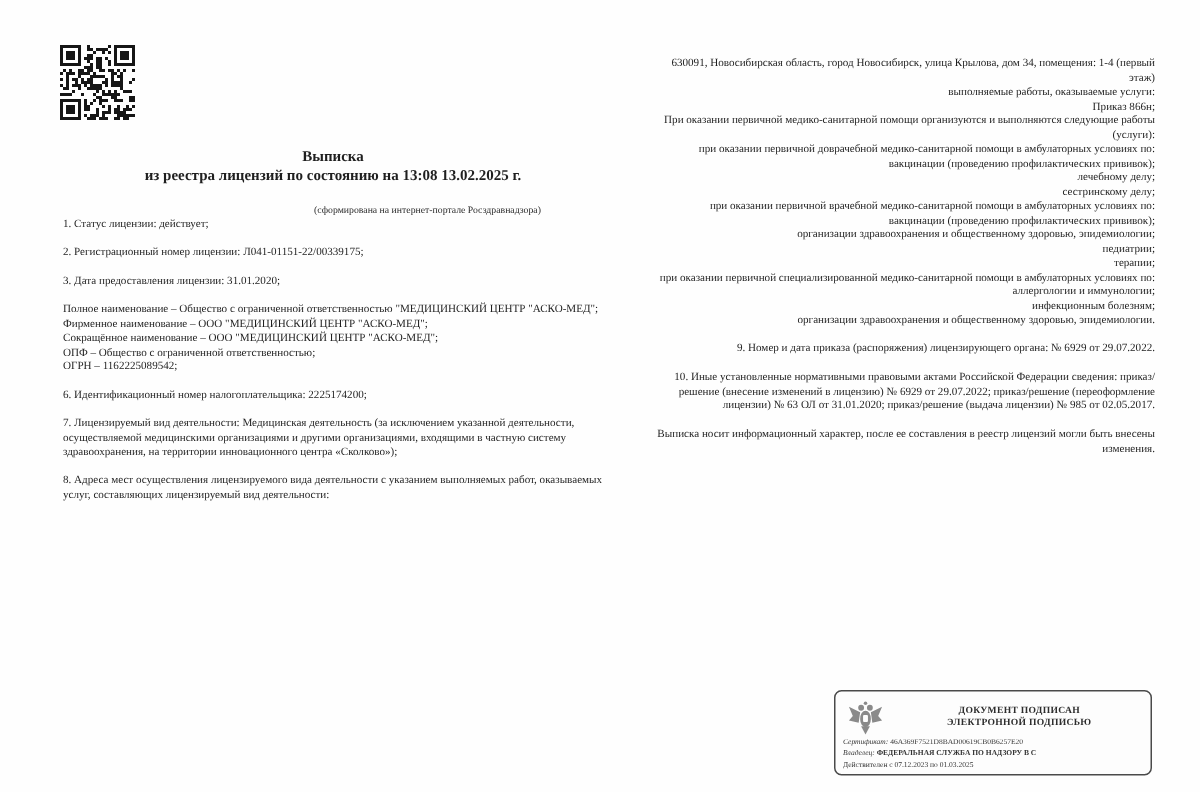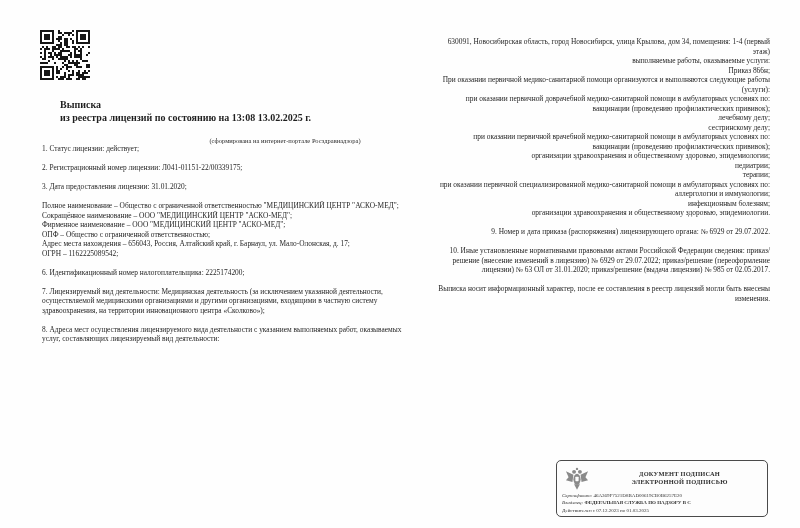--- a/index.html
+++ b/index.html
@@ -4,21 +4,21 @@
 <style>
   html,body{margin:0;padding:0;background:#ffffff;}
   .page{
     position:relative;width:800px;height:528px;background:#fefefe;
     font-family:"Liberation Serif","DejaVu Serif",serif;color:#1f1f1f;
     overflow:hidden;
   }
   
   .qr{position:absolute;left:40px;top:30px;width:52px;height:52px;}
   
-  .title-block{position:absolute;left:60px;top:98px;width:324px;
+  .title-block{position:absolute;left:60px;top:98px;width:324px;text-align:center;
     font-weight:bold;font-size:10px;line-height:13px;}
   .subtitle{position:absolute;left:170px;top:137px;width:230px;text-align:center;
     font-size:6.5px;line-height:8px;color:#2a2a2a;}
   
   .col{position:absolute;font-size:7.4px;line-height:9.5px;}
   .col p{margin:0 0 9.5px 0;}
   .left-col{left:42px;top:144px;width:368px;}
   .right-col{left:430px;top:37px;width:340px;text-align:right;}
   .nameblock{margin:0 0 9.5px 0;}
   .nameblock div{margin:0;}
@@ -261,24 +261,23 @@
     <div>из реестра лицензий по состоянию на 13:08 13.02.2025 г.</div>
   </div>
   <div class="subtitle">(сформирована на интернет-портале Росздравнадзора)</div>
 
   <div class="col left-col">
     <p>1. Статус лицензии: действует;</p>
     <p>2. Регистрационный номер лицензии: Л041-01151-22/00339175;</p>
     <p>3. Дата предоставления лицензии: 31.01.2020;</p>
     <div class="nameblock">
       <div>Полное наименование – Общество с ограниченной ответственностью "МЕДИЦИНСКИЙ ЦЕНТР "АСКО-МЕД";</div>
+      <div>Фирменное наименование – ООО "МЕДИЦИНСКИЙ ЦЕНТР "АСКО-МЕД";</div>
       <div>Сокращённое наименование – ООО "МЕДИЦИНСКИЙ ЦЕНТР "АСКО-МЕД";</div>
-      <div>Фирменное наименование – ООО "МЕДИЦИНСКИЙ ЦЕНТР "АСКО-МЕД";</div>
       <div>ОПФ – Общество с ограниченной ответственностью;</div>
-      <div>Адрес места нахождения – 656043, Россия, Алтайский край, г. Барнаул, ул. Мало-Олонская, д. 17;</div>
       <div>ОГРН – 1162225089542;</div>
     </div>
     <p>6. Идентификационный номер налогоплательщика: 2225174200;</p>
     <p>7. Лицензируемый вид деятельности: Медицинская деятельность (за исключением указанной деятельности, осуществляемой медицинскими организациями и другими организациями, входящими в частную систему здравоохранения, на территории инновационного центра «Сколково»);</p>
     <p>8. Адреса мест осуществления лицензируемого вида деятельности с указанием выполняемых работ, оказываемых услуг, составляющих лицензируемый вид деятельности:</p>
   </div>
 
   <div class="col right-col">
     <p style="margin-bottom:0">630091, Новосибирская область, город Новосибирск, улица Крылова, дом 34, помещения: 1-4 (первый этаж)</p>
     <div class="line">выполняемые работы, оказываемые услуги:</div>

